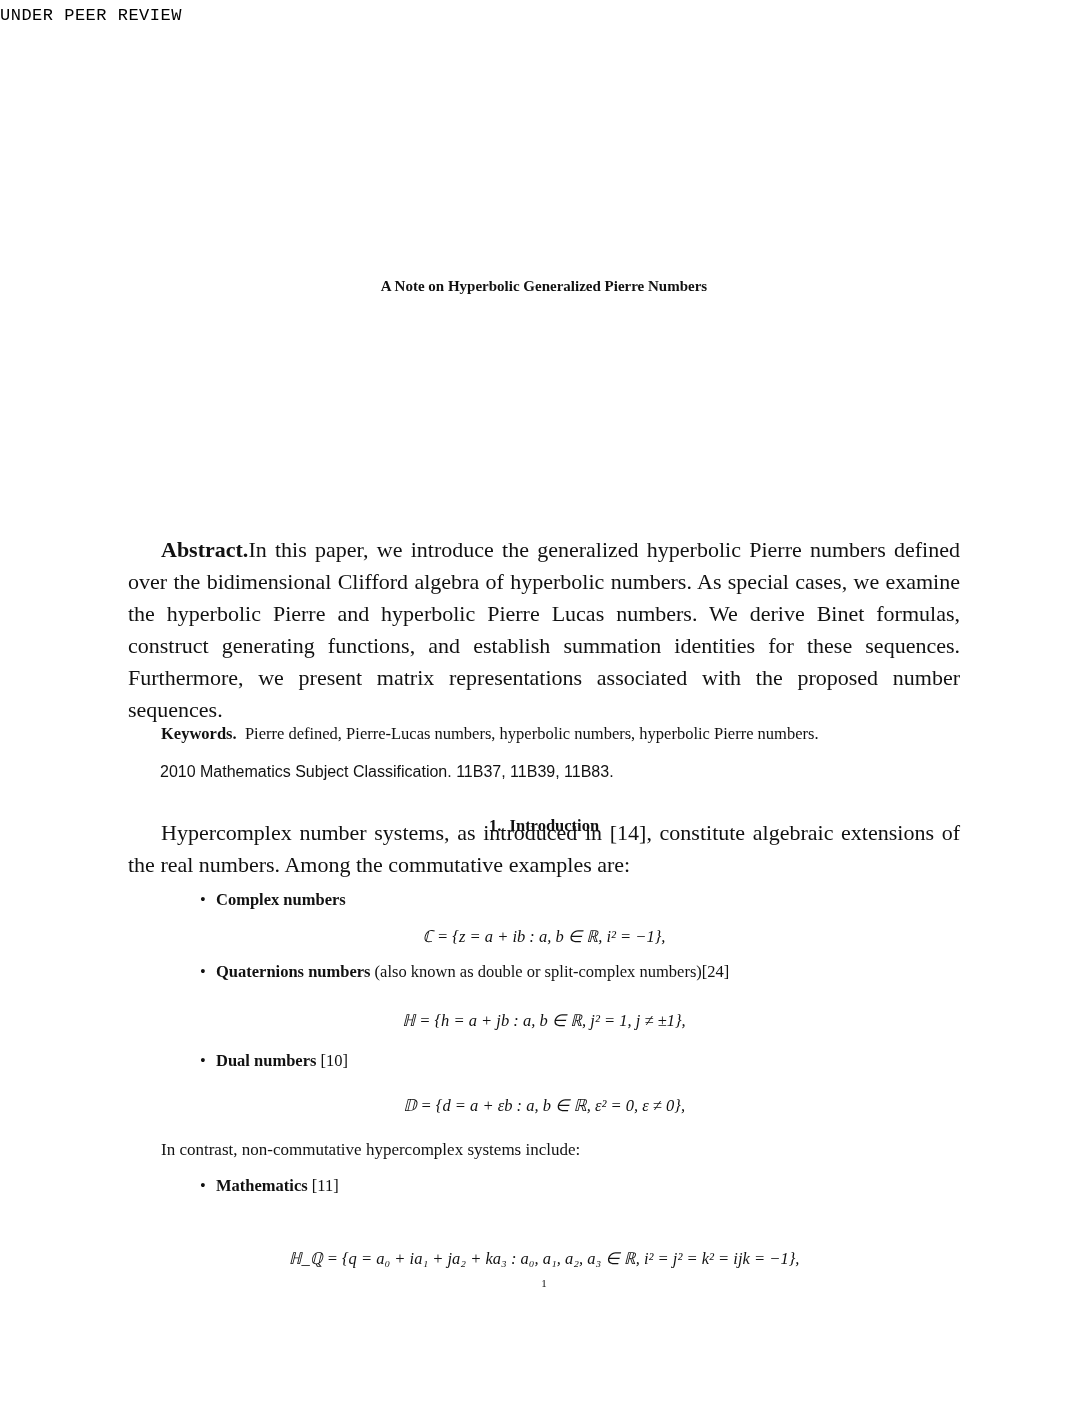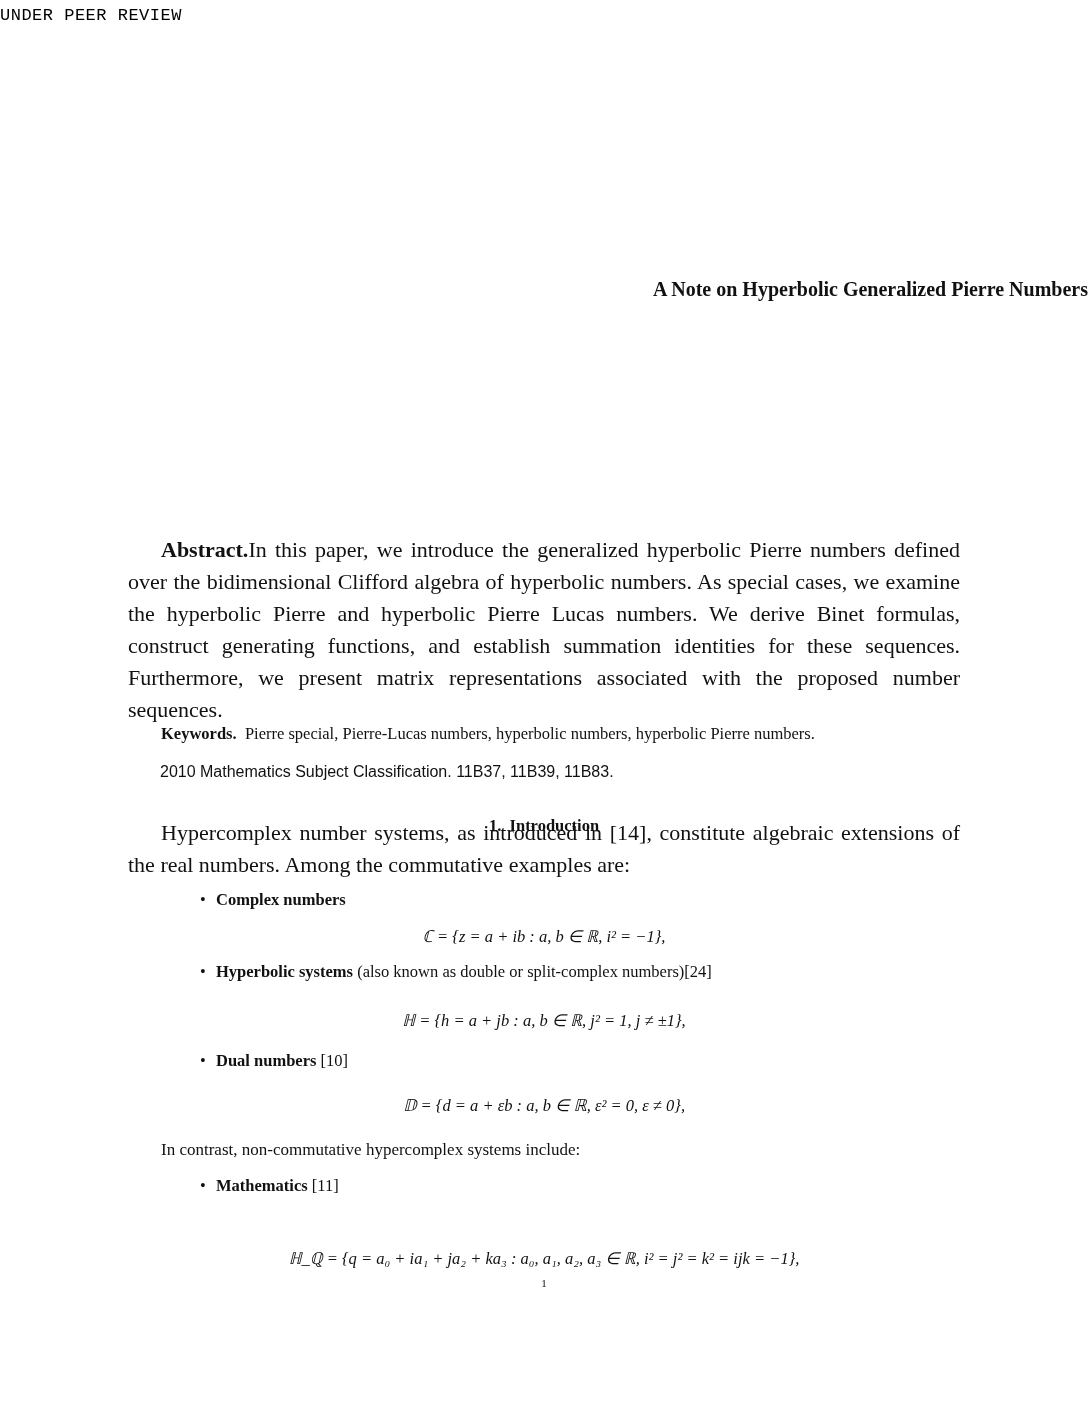--- a/index.html
+++ b/index.html
@@ -6,22 +6,22 @@
     body {
       width: 1088px; height: 1408px; position: relative; overflow: hidden;
       color: #111; font-family: "DejaVu Serif", serif;
     }
     .abs { position: absolute; }
     .watermark {
       left: 0; top: 6px; font-family: "Liberation Mono", monospace;
       font-size: 17px; letter-spacing: 0.5px; color: #000000;
     }
     .title {
-      left: 0; width: 1088px; top: 278px; text-align: right;
-      font-family: "Liberation Serif", serif; font-weight: bold; font-size: 20px;
+      left: 0; width: 1088px; top: 278px; text-align: center;
+      font-family: "Liberation Serif", serif; font-weight: bold; font-size: 15px;
     }
     .para {
       font-family: "Liberation Serif", serif; font-size: 22px;
       line-height: 32px; text-align: justify; text-align-last: left;
     }
     .abstract { left: 128px; width: 832px; top: 534px; text-indent: 33px; }
     b { font-weight: bold; }
     .kw { left: 161px; top: 724px; font-family: "Liberation Serif", serif; font-size: 16.5px; }
     .msc { left: 160px; top: 763px; font-family: "Liberation Sans", sans-serif; font-size: 16px; }
     .section { left: 0; width: 1088px; top: 780px; text-align: center;
@@ -40,38 +40,38 @@
 
 <div class="abs watermark">UNDER PEER REVIEW</div>
 
 <div class="abs title">A Note on Hyperbolic Generalized Pierre Numbers</div>
 
 <div class="abs para abstract">
   <b>Abstract.</b><span>In this paper, we introduce the generalized hyperbolic Pierre numbers defined over the bidimensional Clifford algebra of hyperbolic numbers. As special cases, we examine the hyperbolic Pierre and hyperbolic Pierre Lucas numbers. We derive Binet formulas, construct generating functions, and establish summation identities for these sequences. Furthermore, we present matrix representations associated with the proposed number sequences.</span>
 </div>
 
 <div class="abs kw">
-  <b>Keywords.</b>&nbsp;&nbsp;<span>Pierre special, Pierre-Lucas numbers, hyperbolic numbers, hyperbolic Pierre numbers.</span>
+  <b>Keywords.</b>&nbsp;&nbsp;<span>Pierre defined, Pierre-Lucas numbers, hyperbolic numbers, hyperbolic Pierre numbers.</span>
 </div>
 
 <div class="abs msc">2010 Mathematics Subject Classification. 11B37, 11B39, 11B83.</div>
 
 <div class="abs section">
   <span>1.</span>&nbsp;&nbsp;<span>Introduction</span>
 </div>
 
 <div class="abs para intro">Hypercomplex number systems, as introduced in [14], constitute algebraic extensions of the real numbers. Among the commutative examples are:</div>
 
 <div class="abs bullet" style="top:890px">
   <span class="dot">•</span><b>Complex numbers</b><span></span>
 </div>
 <div class="abs eq" style="top:924px">ℂ = {z = a + ib : a, b ∈ ℝ, i² = −1},</div>
 
 <div class="abs bullet" style="top:962px">
-  <span class="dot">•</span><b>Hyperbolic systems</b><span> (also known as double or split-complex numbers)[24]</span>
+  <span class="dot">•</span><b>Quaternions numbers</b><span> (also known as double or split-complex numbers)[24]</span>
 </div>
 <div class="abs eq" style="top:1008px">ℍ = {h = a + jb : a, b ∈ ℝ, j² = 1, j ≠ ±1},</div>
 
 <div class="abs bullet" style="top:1051px">
   <span class="dot">•</span><b>Dual numbers</b><span> [10]</span>
 </div>
 <div class="abs eq" style="top:1096px">𝔻 = {d = a + εb : a, b ∈ ℝ, ε² = 0, ε ≠ 0},</div>
 
 <div class="abs contrast">In contrast, non-commutative hypercomplex systems include:</div>
 

